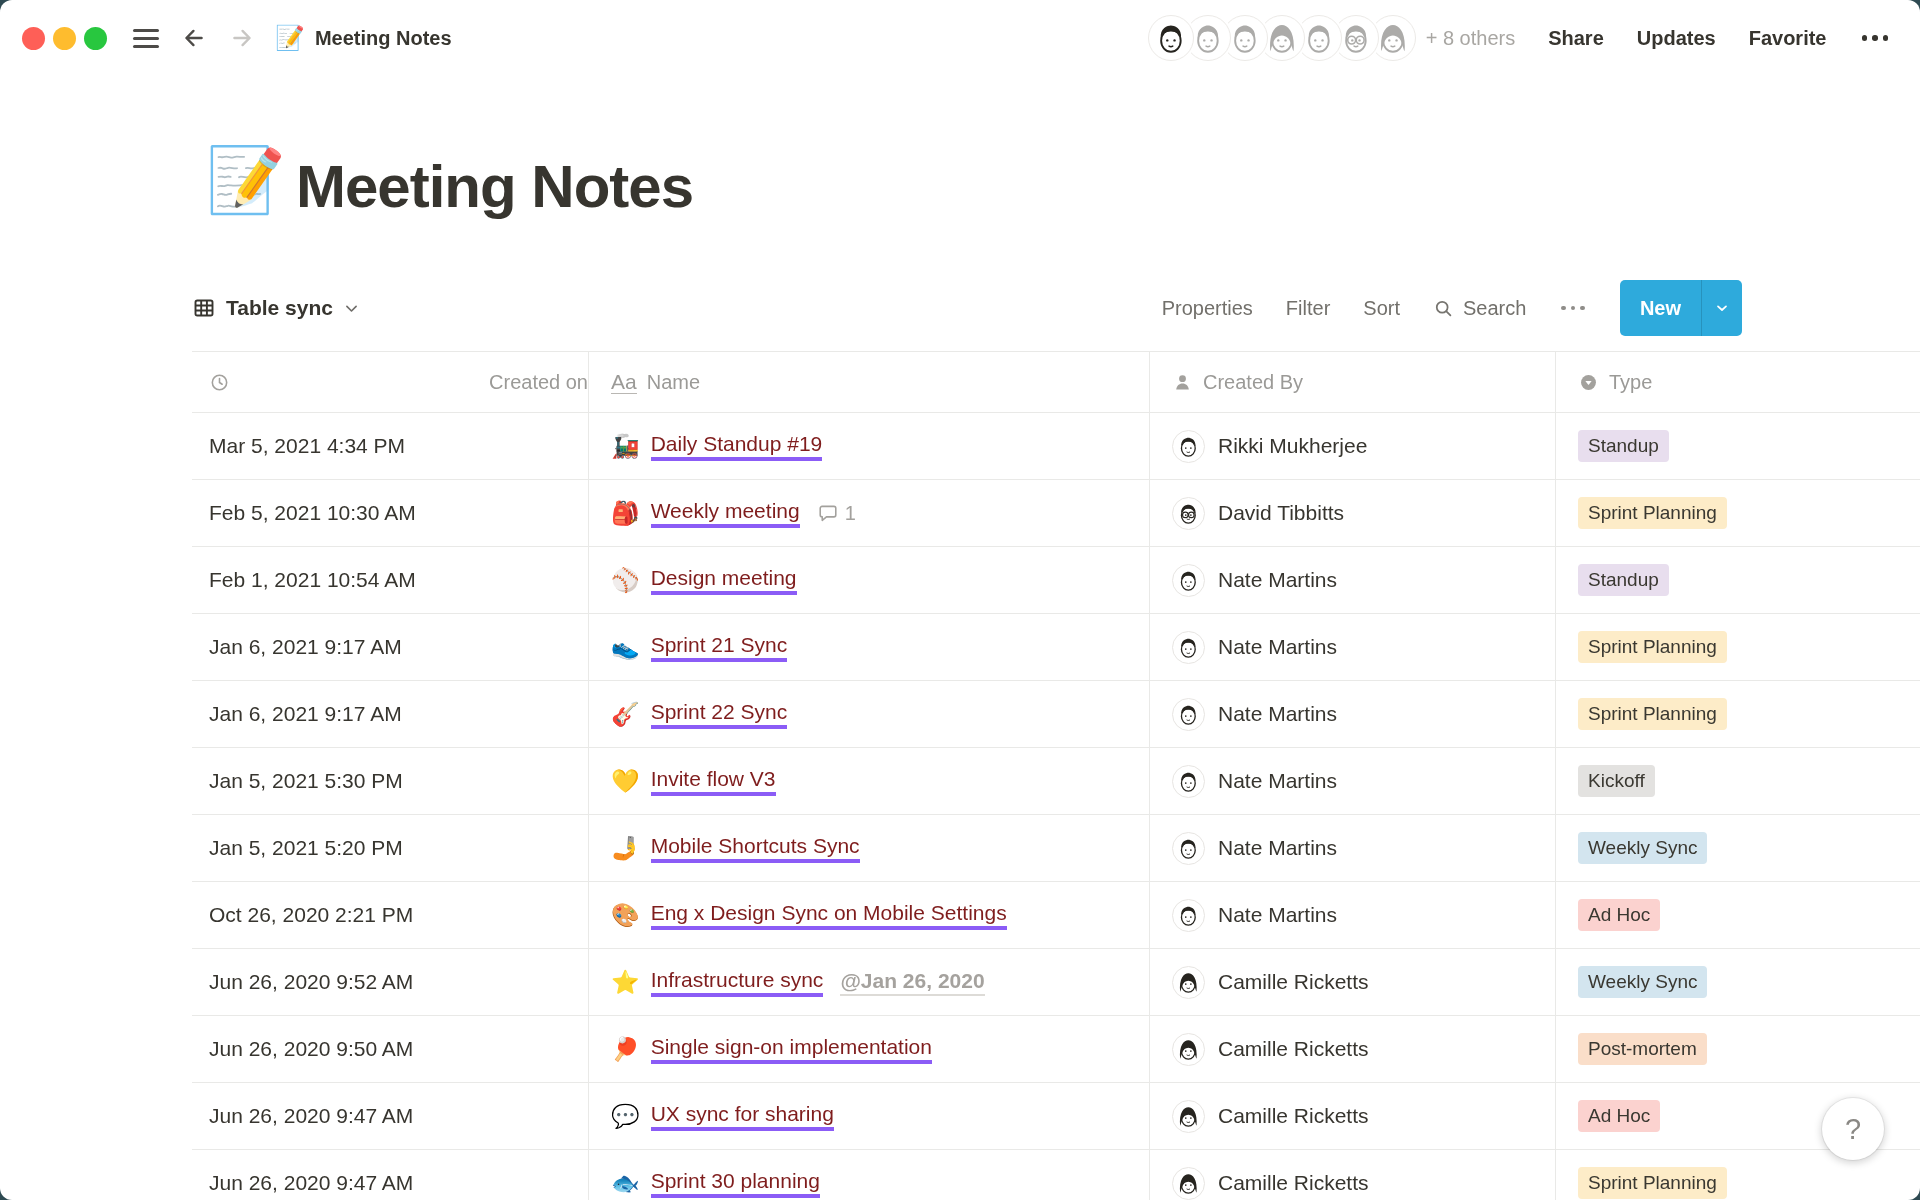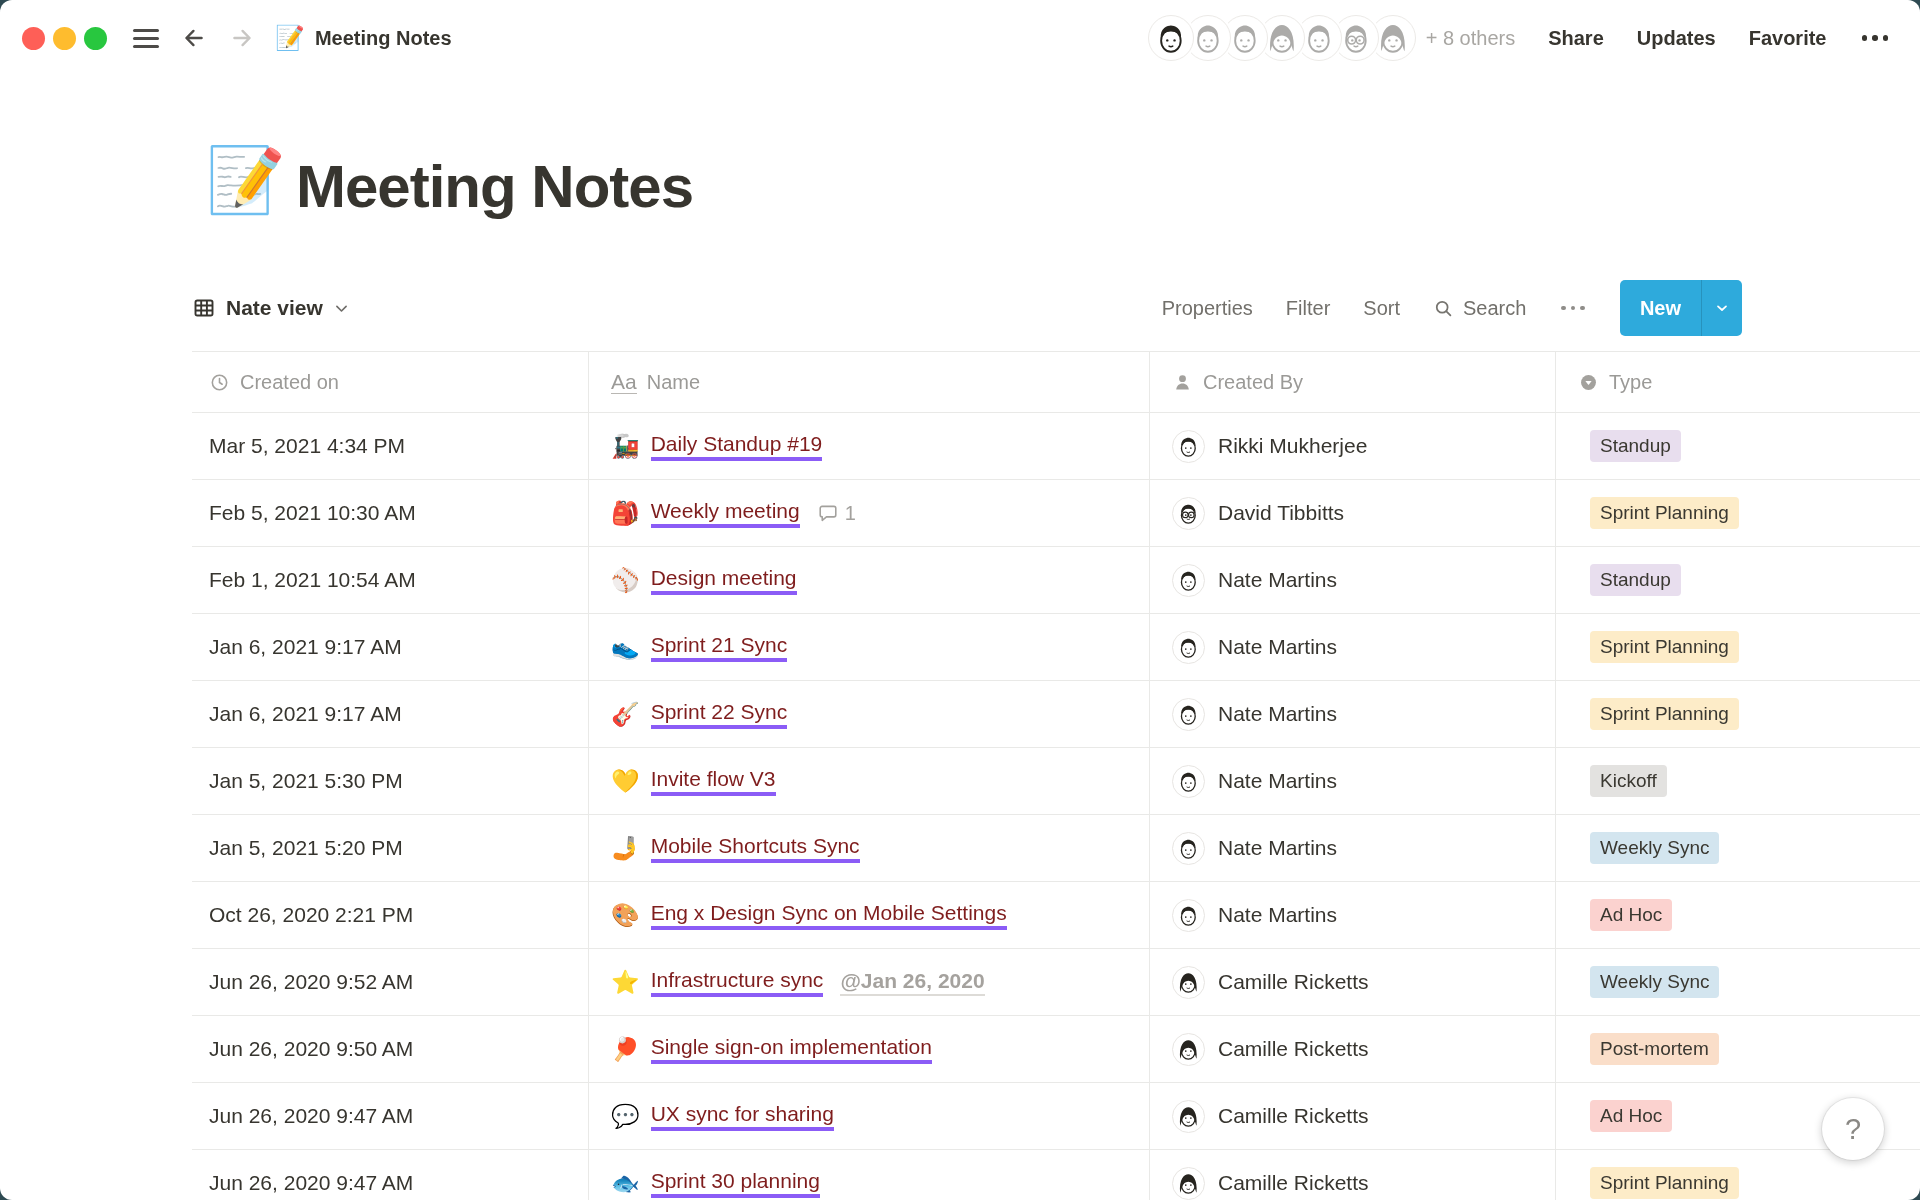--- a/index.html
+++ b/index.html
@@ -48,41 +48,41 @@
   .new-btn{display:flex;align-items:stretch;height:56px;border-radius:5px;overflow:hidden;cursor:pointer;}
   .new-btn-main{display:flex;align-items:center;padding:0 20px;color:#fff;font-size:20px;font-weight:600;}
   .new-btn-arrow{display:flex;align-items:center;padding:0 12px;border-left:1px solid rgba(0,0,0,0.14);}
 
   
   .table{position:absolute;left:192px;right:0;top:351px;}
   .thead{display:flex;height:60px;border-top:1px solid #E9E9E7;}
   .hcell{display:flex;align-items:center;gap:10px;box-sizing:border-box;
          border-right:1px solid #E9E9E7;color:#9B9A97;font-size:20px;padding-left:17px;}
   .hcell:last-child{border-right:none;}
-  .c1{width:397px;} .c2{width:561px;} .c3{width:406px;} .c4{width:364px;}
+  .c1{width:397px;justify-content:space-between;} .c2{width:561px;} .c3{width:406px;} .c4{width:364px;}
   .c2.hcell,.c3.hcell,.c4.hcell{padding-left:22px;}
   .trow{display:flex;height:66px;border-top:1px solid #E9E9E7;}
   .tcell{display:flex;align-items:center;box-sizing:border-box;border-right:1px solid #E9E9E7;
          overflow:hidden;white-space:nowrap;}
   .tcell:last-child{border-right:none;}
   .cell-date{padding-left:17px;font-size:21px;color:#37352F;}
   .cell-name{padding-left:22px;gap:11px;}
   .row-emoji{font-size:23px;line-height:1;flex:0 0 auto;}
   .page-link{font-size:21px;font-weight:400;color:#7f1d1d;border-bottom:4px solid #8b5cf6;
              padding-bottom:1px;cursor:pointer;}
   .mention{font-size:21px;font-weight:600;color:#A5A29E;border-bottom:2px solid #DDDBD7;
            padding-bottom:1px;margin-left:6px;cursor:pointer;}
   .comment-wrap{display:flex;align-items:center;gap:6px;margin-left:6px;color:#A3A19D;font-size:20px;}
   .cell-person{padding-left:22px;gap:13px;}
   .person-avatar{width:31px;height:31px;border-radius:50%;border:1px solid #E7E5E2;background:#fff;
                  display:flex;align-items:center;justify-content:center;overflow:hidden;flex:0 0 auto;}
   .person-avatar svg{width:86%;height:86%;}
   .person-name{font-size:21px;color:#37352F;}
   .cell-type{padding-left:22px;}
-  .tag{display:inline-block;padding:4px 10px;border-radius:4px;font-size:19px;color:#3A3831;line-height:1.25;margin-left:12px;}
+  .tag{display:inline-block;padding:4px 10px;border-radius:4px;font-size:19px;color:#3A3831;line-height:1.25;}
 
   
   .help-btn{position:absolute;left:1822px;top:1098px;width:62px;height:62px;border-radius:50%;
             background:#fff;box-shadow:0 2px 8px rgba(15,15,15,0.22),0 0 0 1px rgba(15,15,15,0.06);
             display:flex;align-items:center;justify-content:center;font-size:29px;color:#8A8884;cursor:pointer;}
 </style>
 </head>
 <body>
 
 <div class="window">
@@ -199,21 +199,21 @@
 
   <div class="page-emoji">📝</div>
   <h1 class="page-title" style="margin:0;">Meeting Notes</h1>
 
   <div class="toolbar">
     <div class="view-switch">
       <svg width="24" height="24" viewBox="0 0 24 24">
         <rect x="3.5" y="4.5" width="17" height="15" rx="1.8" fill="none" stroke="#37352F" stroke-width="1.9"></rect>
         <path d="M3.5 9.5h17M3.5 14.5h17M9.2 4.5v15M14.9 4.5v15" stroke="#37352F" stroke-width="1.9"></path>
       </svg>
-      <span class="view-label">Nate view</span>
+      <span class="view-label">Table sync</span>
       <svg width="17" height="17" viewBox="0 0 24 24">
           <path d="M5.5 9 12 15.5 18.5 9" fill="none" stroke="#6F6D69" stroke-width="2.3" stroke-linecap="round" stroke-linejoin="round"></path>
         </svg>
     </div>
     <div class="tool-group">
       <span class="tool-item">Properties</span>
       <span class="tool-item">Filter</span>
       <span class="tool-item">Sort</span>
       <span class="search-item">
         <svg width="21" height="21" viewBox="0 0 24 24">

